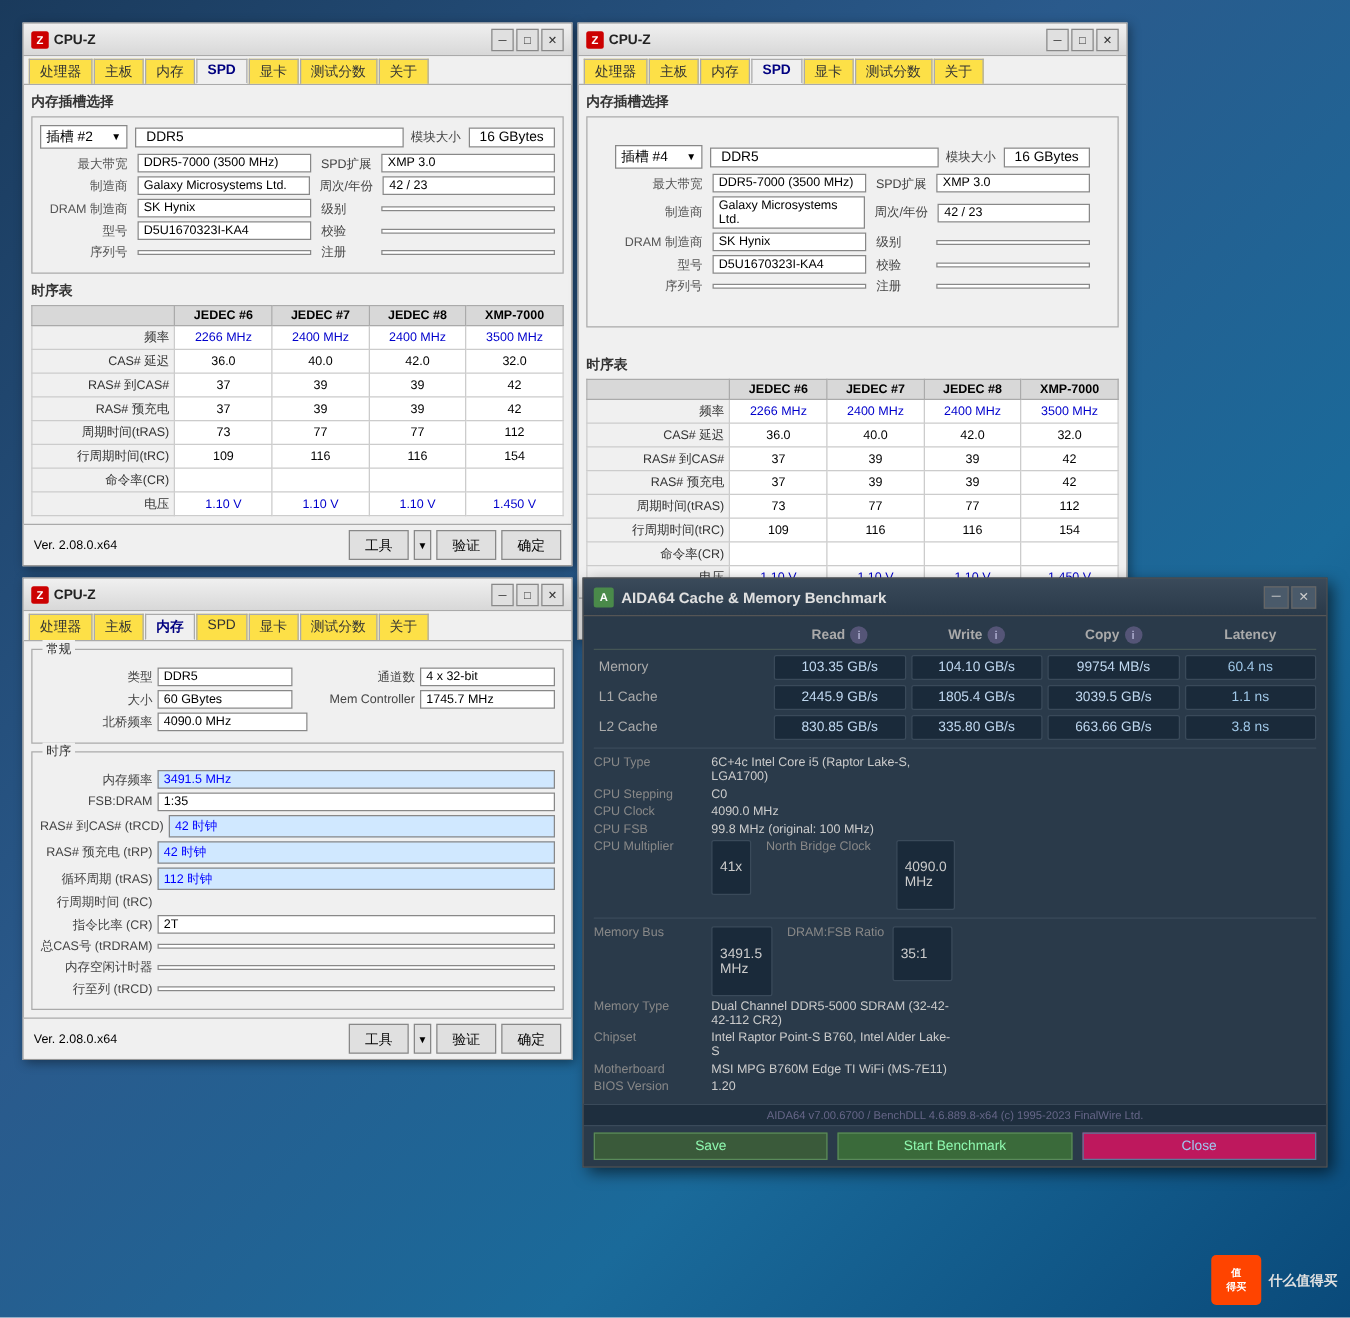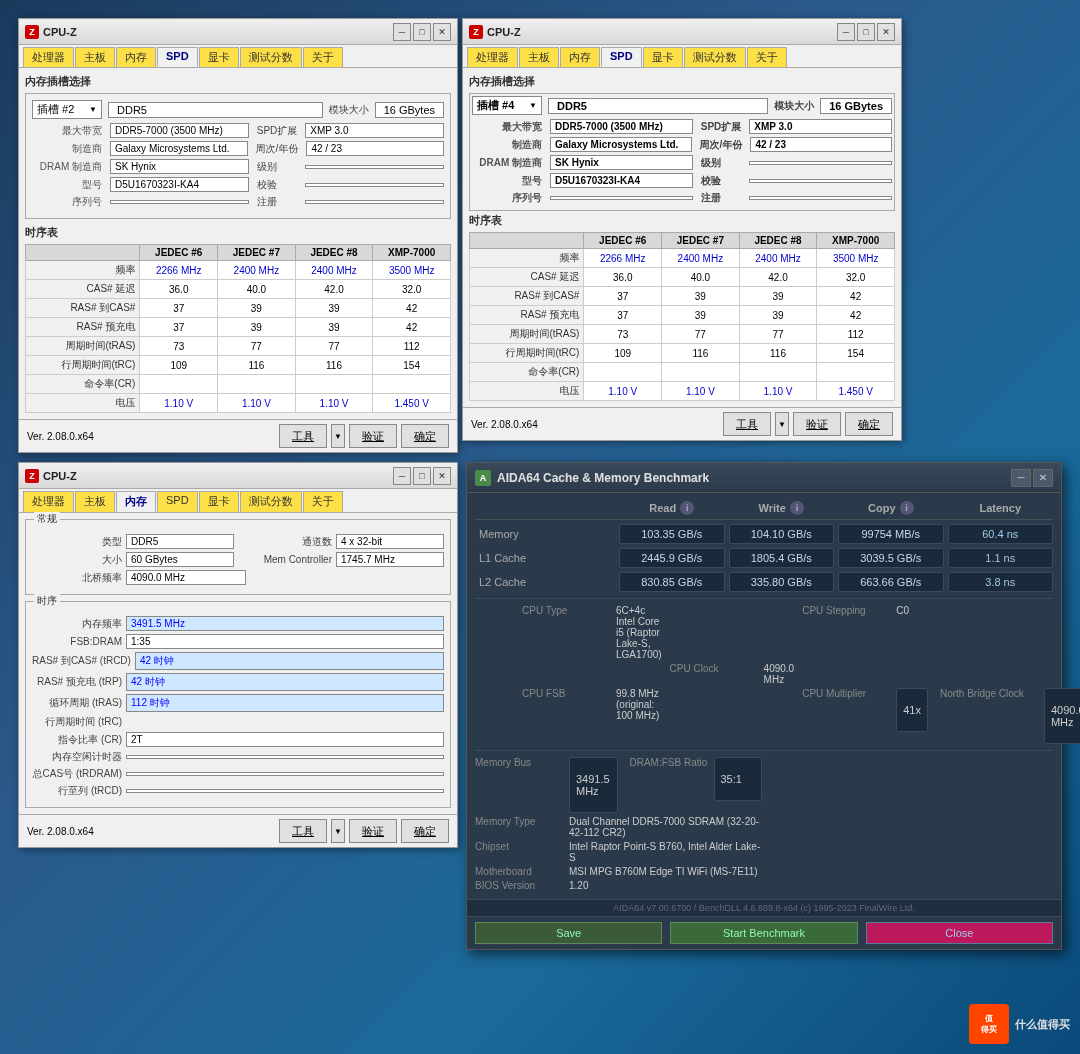--- a/index.html
+++ b/index.html
@@ -167,21 +167,20 @@
       align-items: center;
       justify-content: space-between;
       font-size: 10px;
     }
     .footer-btn {
       padding: 2px 12px;
       background: #e0e0e0;
       border: 1px solid #888;
       font-size: 11px;
       cursor: pointer;
-      text-decoration: underline;
     }
 
     
     .aida-window {
       position: absolute;
       background: #2a3a4a;
       border: 1px solid #555;
       box-shadow: 4px 4px 12px rgba(0,0,0,0.6);
     }
     .aida-title-bar {
@@ -513,21 +512,21 @@
     <div class="tab">处理器</div>
     <div class="tab">主板</div>
     <div class="tab">内存</div>
     <div class="tab active">SPD</div>
     <div class="tab">显卡</div>
     <div class="tab">测试分数</div>
     <div class="tab">关于</div>
   </div>
   <div class="content">
     <div class="section-title">内存插槽选择</div>
-    <div style="border:1px solid #aaa; padding:2px; margin-bottom:2px;font-weight:bold;">
+    <div style="border:1px solid #aaa; padding:22px; margin-bottom:22px;">
       <div class="slot-select-row">
         <div class="select-box">
           <span>插槽 #4</span>
           <span class="select-arrow">▼</span>
         </div>
         <div style="background:white;border:1px solid #888;padding:1px 8px;font-size:11px;flex:1;">DDR5</div>
         <span style="font-size:10px;color:#444;">模块大小</span>
         <div style="background:white;border:1px solid #888;padding:1px 8px;font-size:11px;">16 GBytes</div>
       </div>
       <div class="info-row">
@@ -719,25 +718,25 @@
         <div class="mem-value highlight">112 时钟</div>
       </div>
       <div class="mem-info-row">
         <span class="mem-label">行周期时间 (tRC)</span>
       </div>
       <div class="mem-info-row">
         <span class="mem-label">指令比率 (CR)</span>
         <div class="mem-value">2T</div>
       </div>
       <div class="mem-info-row">
+        <span class="mem-label">总CAS号 (tRDRAM)</span>
+        <div class="mem-value"></div>
+      </div>
+      <div class="mem-info-row">
         <span class="mem-label">内存空闲计时器</span>
-        <div class="mem-value"></div>
-      </div>
-      <div class="mem-info-row">
-        <span class="mem-label">总CAS号 (tRDRAM)</span>
         <div class="mem-value"></div>
       </div>
       <div class="mem-info-row">
         <span class="mem-label">行至列 (tRCD)</span>
         <div class="mem-value"></div>
       </div>
     </div>
   </div>
   <div class="footer-bar">
     <span>Ver. 2.08.0.x64</span>
@@ -798,21 +797,21 @@
     </div>
     <div class="aida-data-row">
       <span class="aida-row-label">L2 Cache</span>
       <div class="aida-val-box">830.85 GB/s</div>
       <div class="aida-val-box">335.80 GB/s</div>
       <div class="aida-val-box">663.66 GB/s</div>
       <div class="aida-val-box latency">3.8 ns</div>
     </div>
     <hr class="aida-divider">
 
-    <div style="display:grid; grid-template-columns:1fr 1fr 1fr; gap:3px 8px; font-size:10px;margin-left:47px;">
+    <div style="display:grid; grid-template-columns:1fr 1fr; gap:3px 8px; font-size:10px;">
       <div class="aida-info-row">
         <span class="aida-info-label">CPU Type</span>
         <span class="aida-info-val">6C+4c Intel Core i5  (Raptor Lake-S, LGA1700)</span>
       </div>
       <div></div>
       <div class="aida-info-row">
         <span class="aida-info-label">CPU Stepping</span>
         <span class="aida-info-val">C0</span>
       </div>
       <div></div>
@@ -837,21 +836,21 @@
     <div style="display:grid; grid-template-columns:1fr 1fr; gap:3px 4px; font-size:10px;">
       <div class="aida-info-row">
         <span class="aida-info-label">Memory Bus</span>
         <span class="aida-info-val inline-box">3491.5 MHz</span>
         <span class="aida-info-label" style="min-width:80px;margin-left:8px;">DRAM:FSB Ratio</span>
         <span class="aida-info-val inline-box">35:1</span>
       </div>
       <div></div>
       <div class="aida-info-row">
         <span class="aida-info-label">Memory Type</span>
-        <span class="aida-info-val">Dual Channel DDR5-7000 SDRAM  (32-20-42-112 CR2)</span>
+        <span class="aida-info-val">Dual Channel DDR5-5000 SDRAM  (32-42-42-112 CR2)</span>
       </div>
       <div></div>
       <div class="aida-info-row">
         <span class="aida-info-label">Chipset</span>
         <span class="aida-info-val">Intel Raptor Point-S B760, Intel Alder Lake-S</span>
       </div>
       <div></div>
       <div class="aida-info-row">
         <span class="aida-info-label">Motherboard</span>
         <span class="aida-info-val">MSI MPG B760M Edge TI WiFi (MS-7E11)</span>

